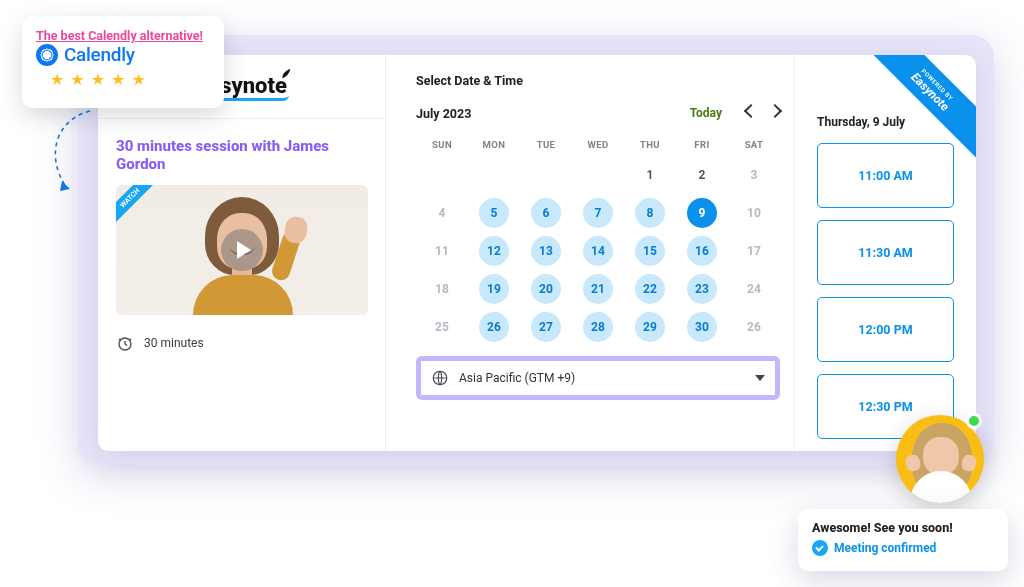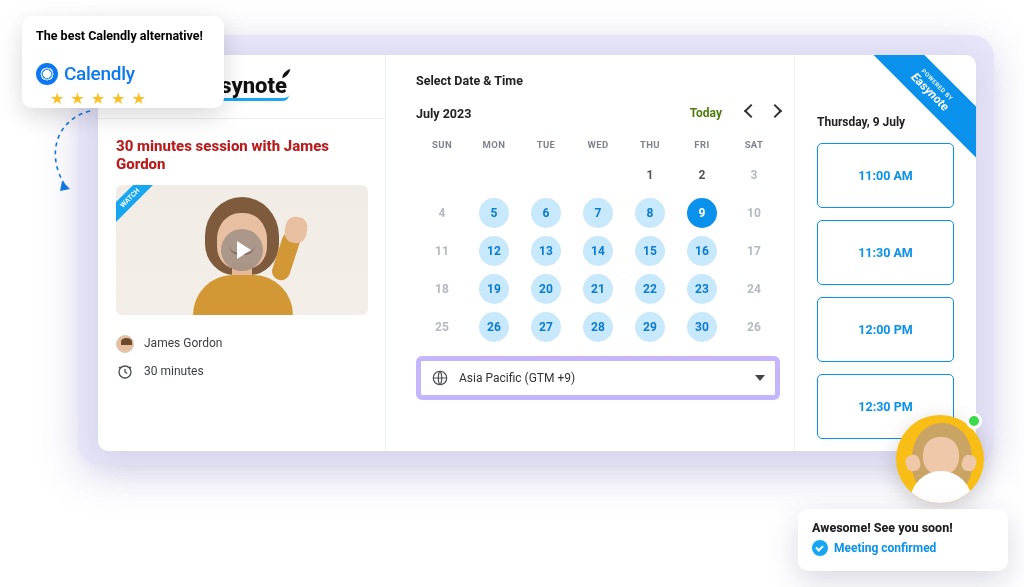--- a/index.html
+++ b/index.html
@@ -10,21 +10,21 @@
   .bg {
     position: absolute; left: 78px; top: 35px; width: 916px; height: 430px;
     background: #e7e5f9; border-radius: 22px;
     box-shadow: 0 10px 40px rgba(100,90,180,0.25);
   }
   .popover {
     position: absolute; left: 22px; top: 16px; width: 202px; height: 92px;
     background: #fff; border-radius: 10px; box-shadow: 0 8px 24px rgba(0,0,0,0.15);
     padding: 12px 14px; z-index: 5;
   }
-  .pop-title { font-size: 12.5px; font-weight: 700; color: #000000; margin-bottom: 19px; }
+  .pop-title { font-size: 12.5px; font-weight: 700; color: #ec4899; margin-bottom: 0; text-decoration: underline; }
   .calendly { display:flex; align-items:center; gap:6px; margin-bottom:4px; }
   .calendly-badge {
     width:22px; height:22px; border-radius:50%;
     background: radial-gradient(circle at center,#fff 30%,#0d78f2 32%, #fff 50%, #0d78f2 52% 100%);
     border:2.5px solid #0d78f2;
   }
   .calendly-text { color:#0d78f2; font-size:19px; font-weight:500; letter-spacing: -0.3px; }
   .stars { display:flex; gap:6px; color:#fdbf22; font-size:16px; padding-left:14px; }
 
   .arrow {
@@ -62,21 +62,21 @@
   .brand-logo { display:flex; align-items:flex-end; gap:2px; position:relative; }
   .brand-text {
     font-size:22px; font-weight:800; color:#111; position:relative;
     border-bottom:3px solid #17a6f1; border-radius:0 0 6px 0; padding:0 2px;
   }
   .leaf {
     position:absolute; top:-8px; right:-6px; width:16px; height:16px;
     color:#111;
   }
   .session-title {
-    font-size:15px; font-weight:800; color:#b91c1c; padding:18px 18px 12px;
+    font-size:15px; font-weight:800; color:#8b5cf6; padding:18px 18px 12px;
   }
   .video {
     position:relative; margin:0 18px; width:252px; height:130px; border-radius:6px;
     background:linear-gradient(180deg,#f1ede6,#f3efe8); overflow:hidden;
   }
   .watch-ribbon {
     position:absolute; top:6px; left:-26px; background:#17a6f1; color:#fff;
     font-size:7px; font-weight:700; padding:3px 28px; transform:rotate(-45deg);
   }
   .person {
@@ -232,24 +232,20 @@
           <div class="p-smile"></div>
         <div class="p-neck"></div>
           <div class="p-body"></div>
           <div class="p-arm"></div>
           <div class="p-hand"></div>
       </div>
       <div class="play-btn"></div>
     </div>
     <div class="meta-list">
       <div class="meta-row">
-        <span class="avatar-sm"></span>
-        <span class="lbl">James Gordon</span>
-      </div>
-      <div class="meta-row">
         <svg class="icon-16" viewBox="0 0 24 24">
             <circle cx="12" cy="12" r="8" fill="none" stroke="currentColor" stroke-width="1.8"></circle>
             <path d="M4 7l2-2M20 7l-2-2" stroke="currentColor" stroke-width="1.8" fill="none"></path>
             <path d="M12 8v4l3 2" stroke="currentColor" stroke-width="1.8" fill="none"></path>
           </svg>
         <span class="lbl">30 minutes</span>
       </div>
     </div>
   </div>
 

